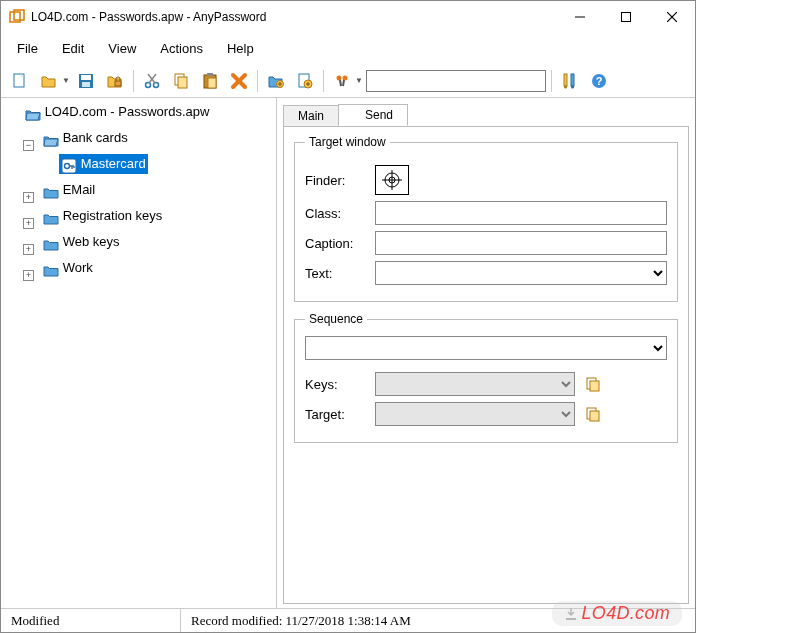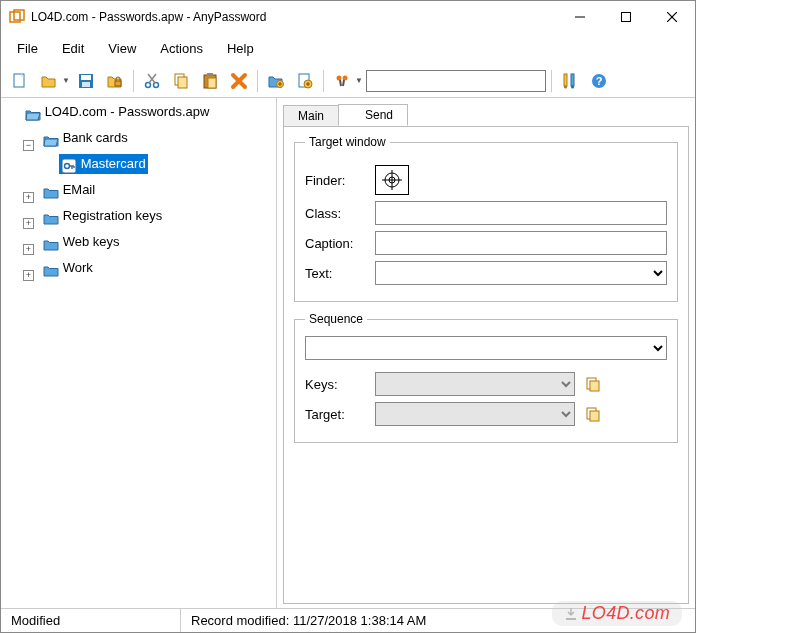--- a/index.html
+++ b/index.html
@@ -44,21 +44,21 @@
   .field-row input[type=text] { flex:1; height:24px; border:1px solid #888; padding:0 4px; font-size:12px; }
   .field-row select { flex:1; height:24px; border:1px solid #888; font-size:12px; background:#fff; }
   .field-row select.dis { background:#e5e5e5; color:#777; }
   .finder-tool { width:34px; height:30px; border:1px solid #000; display:flex; align-items:center; justify-content:center; }
   .hint { flex:1; font-size:12px; line-height:1.25; }
 
   .seq-select { width:100%; height:24px; border:1px solid #888; font-size:12px; background:#fff; margin-bottom:6px; }
   .copy-btn { width:20px; height:20px; display:inline-flex; align-items:center; justify-content:center; }
 
   .statusbar { display:flex; border-top:1px solid #ccc; height:24px; font-size:13px; align-items:center; }
-  .statusbar .cell { padding:0 10px; border-right:1px solid #ccc; height:100%; display:flex; align-items:center; }
+  .statusbar .cell { padding:0 10px; border-right:1px solid #ccc; height:100%; display:flex; align-items:center;font-family:Liberation Serif, serif; }
   .statusbar .cell:first-child { width:180px; }
 
   .watermark { position:absolute; right:13px; bottom:6px; font-size:18px; color:#ef4444; background:rgba(200,200,200,.25); padding:2px 12px; border-radius:10px; font-style:italic; letter-spacing:.3px; }
   .wm-icon { display:inline-block; vertical-align:middle; margin-right:4px; }
 
   svg { display:block; }
 </style>
 </head>
 <body>
 

